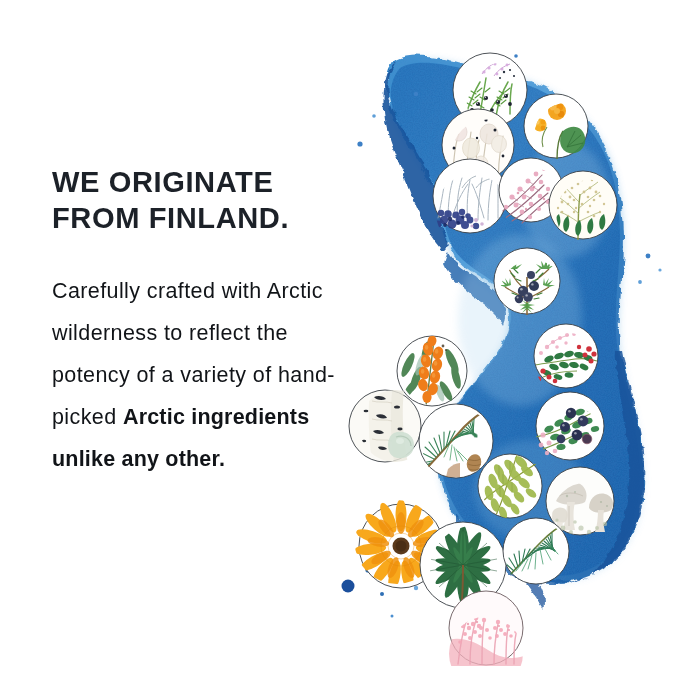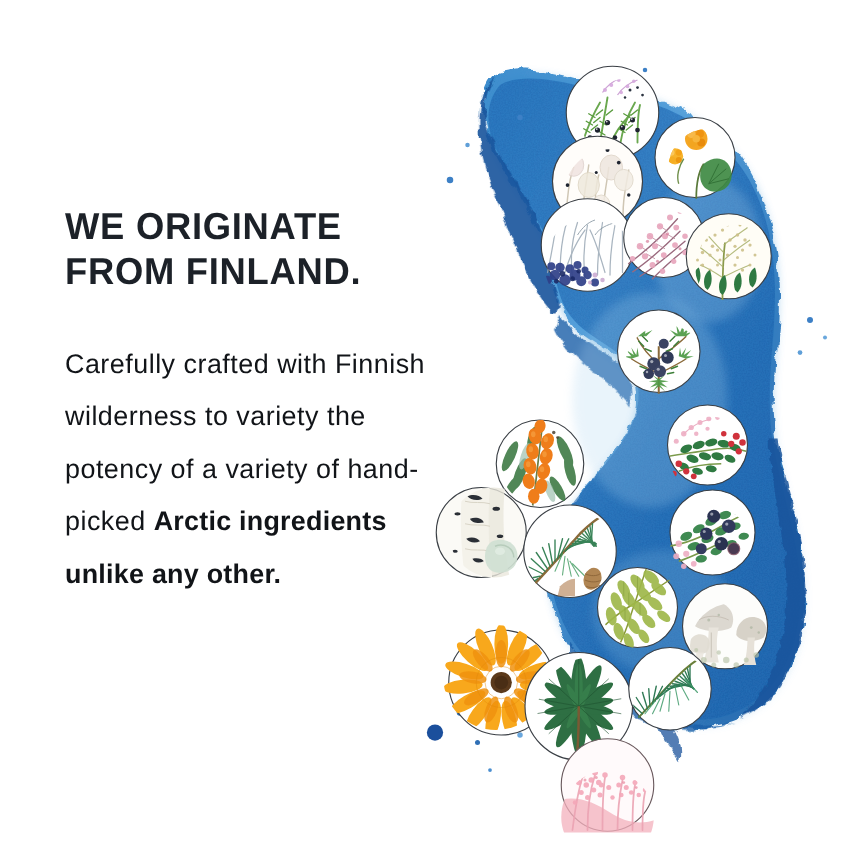--- a/index.html
+++ b/index.html
@@ -54,21 +54,21 @@
   .circle-svg{position:absolute;overflow:visible;}
 </style>
 </head>
 <body>
 
 <div class="stage">
 
   <div class="copy">
     <h1 class="headline">WE ORIGINATE
 FROM FINLAND.</h1>
-    <p class="body-copy"><span>Carefully crafted with Finnish wilderness to variety the potency of a variety of hand-picked </span><span class="bold">Arctic ingredients unlike any other.</span></p>
+    <p class="body-copy"><span>Carefully crafted with Arctic wilderness to reflect the potency of a variety of hand-picked </span><span class="bold">Arctic ingredients unlike any other.</span></p>
   </div>
 
   <div class="map-wrap">
     <svg class="map-svg" viewBox="0 0 345 650" xmlns="http://www.w3.org/2000/svg">
       <defs>
         <linearGradient id="gBlue" x1="0" y1="0" x2="1" y2="1">
           <stop offset="0%" stop-color="#2f84c9"></stop>
           <stop offset="35%" stop-color="#4d9bd8"></stop>
           <stop offset="62%" stop-color="#2a77bd"></stop>
           <stop offset="100%" stop-color="#1a5fa8"></stop>

